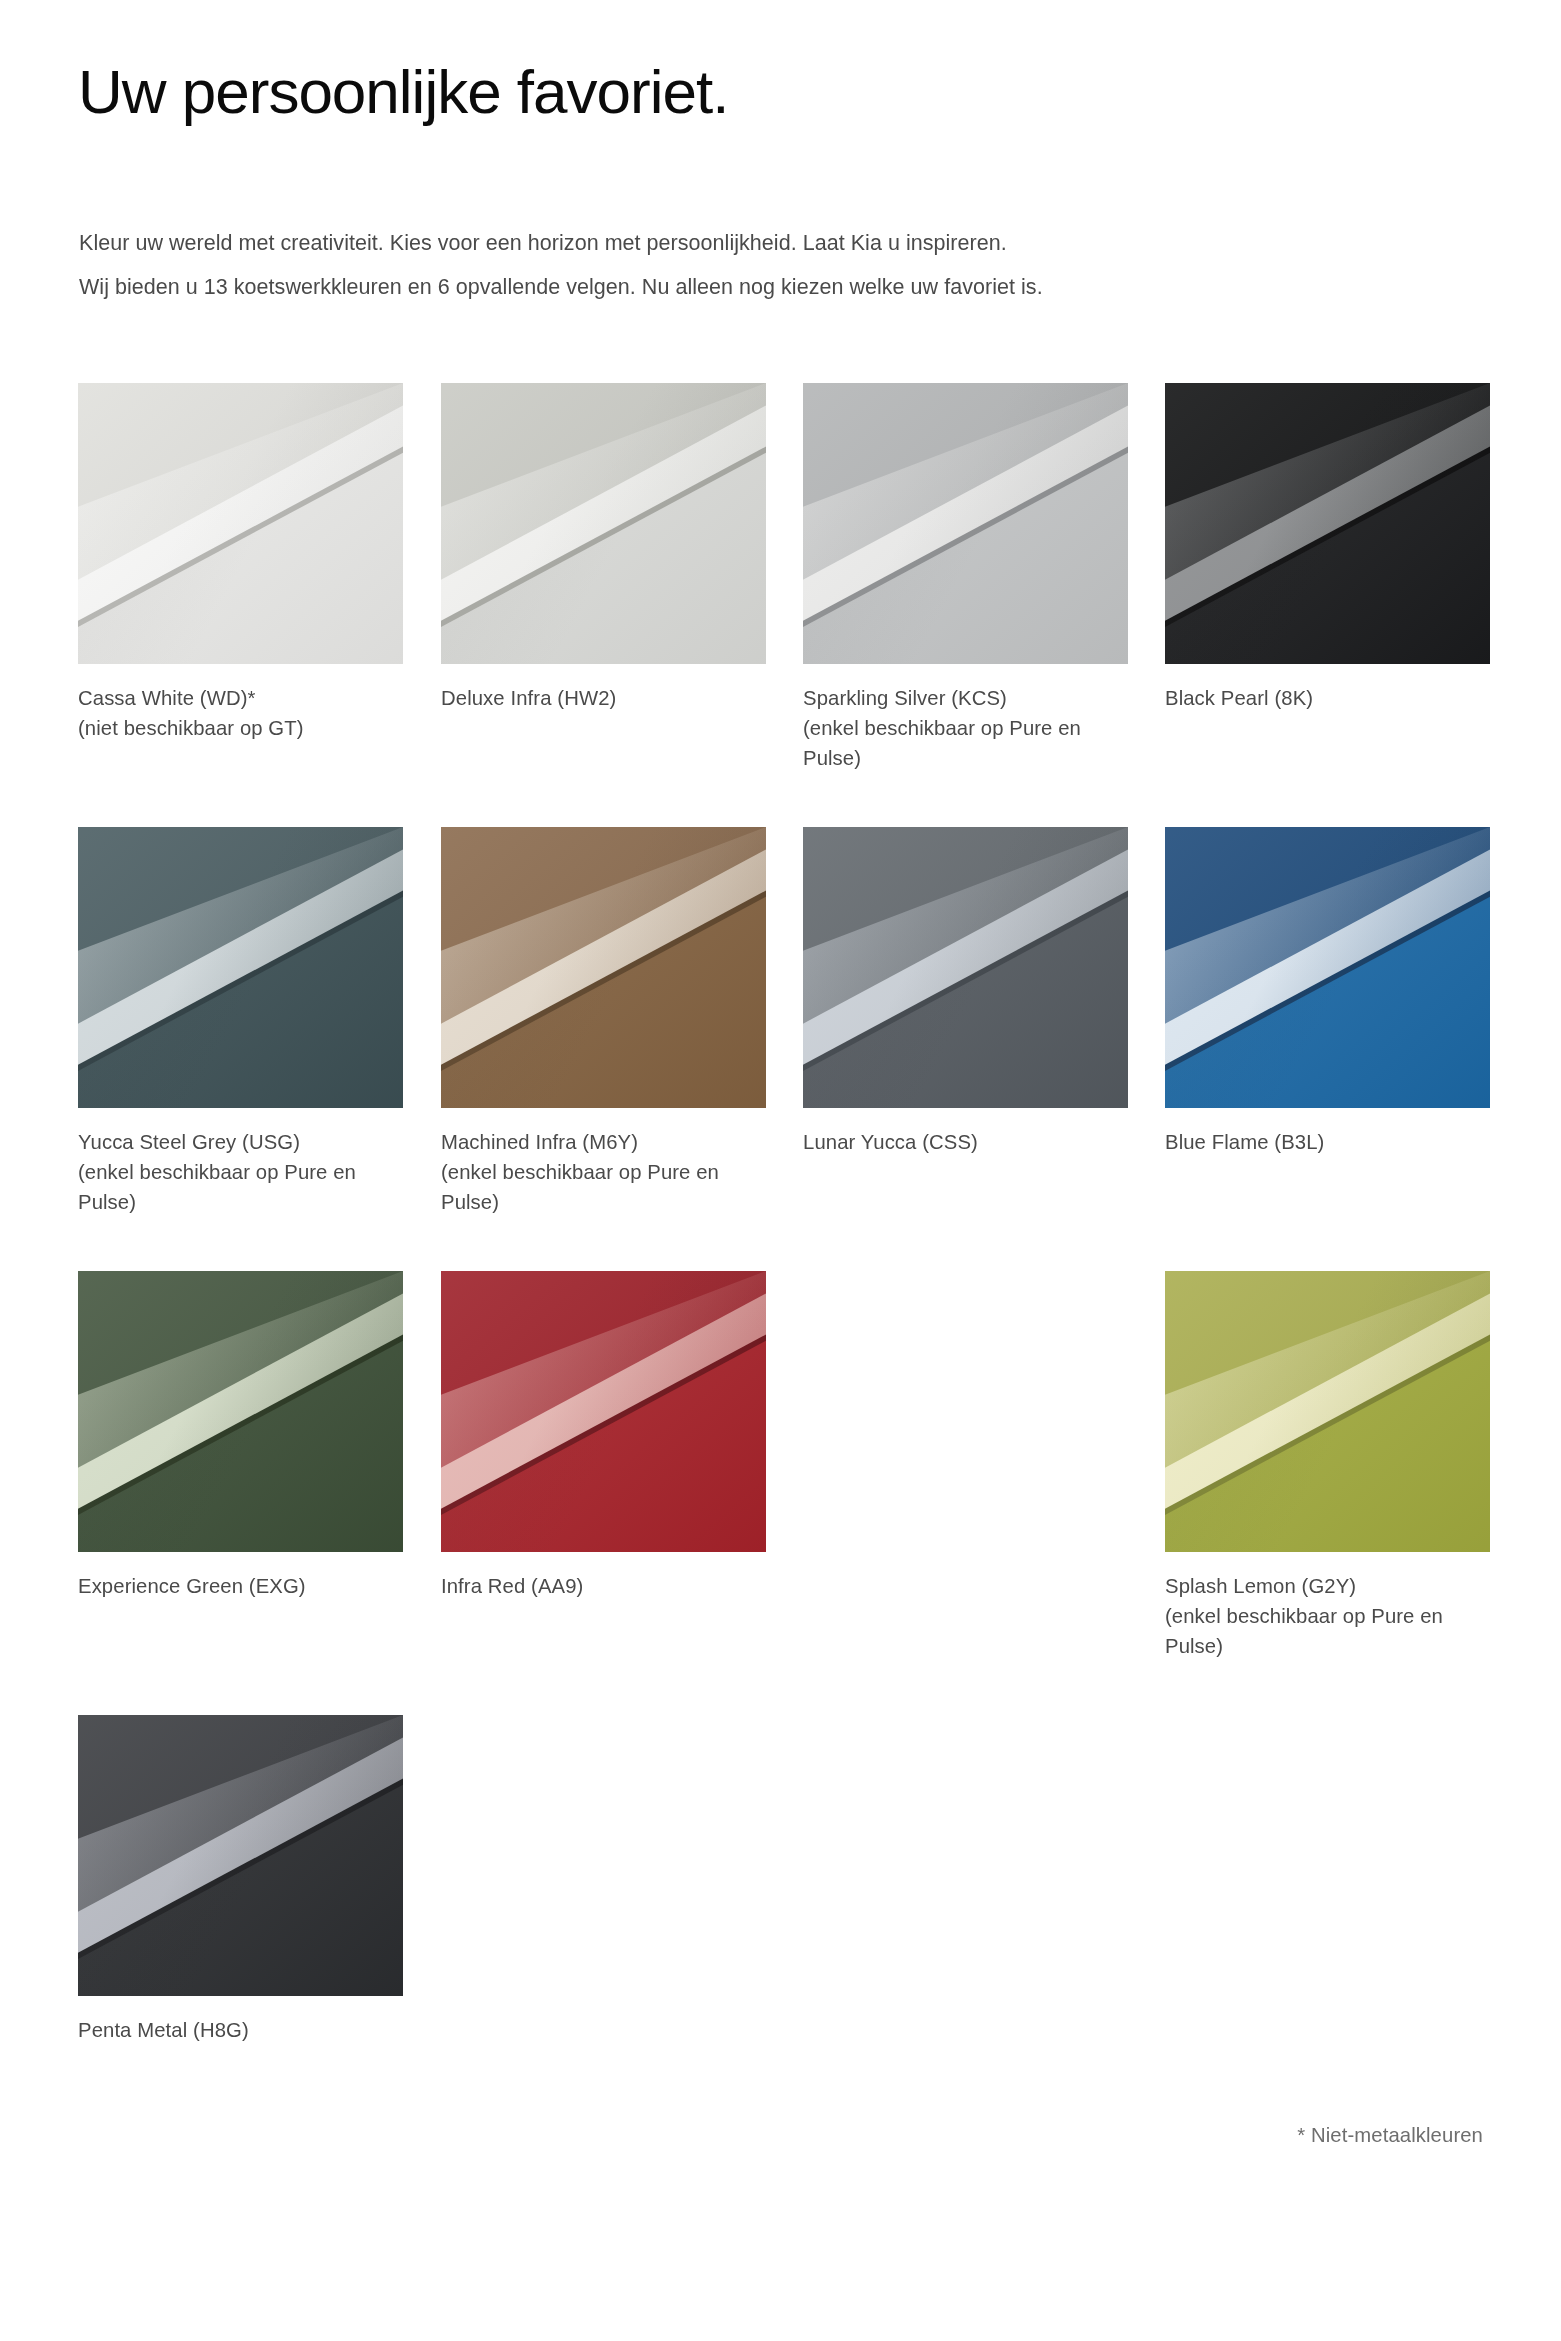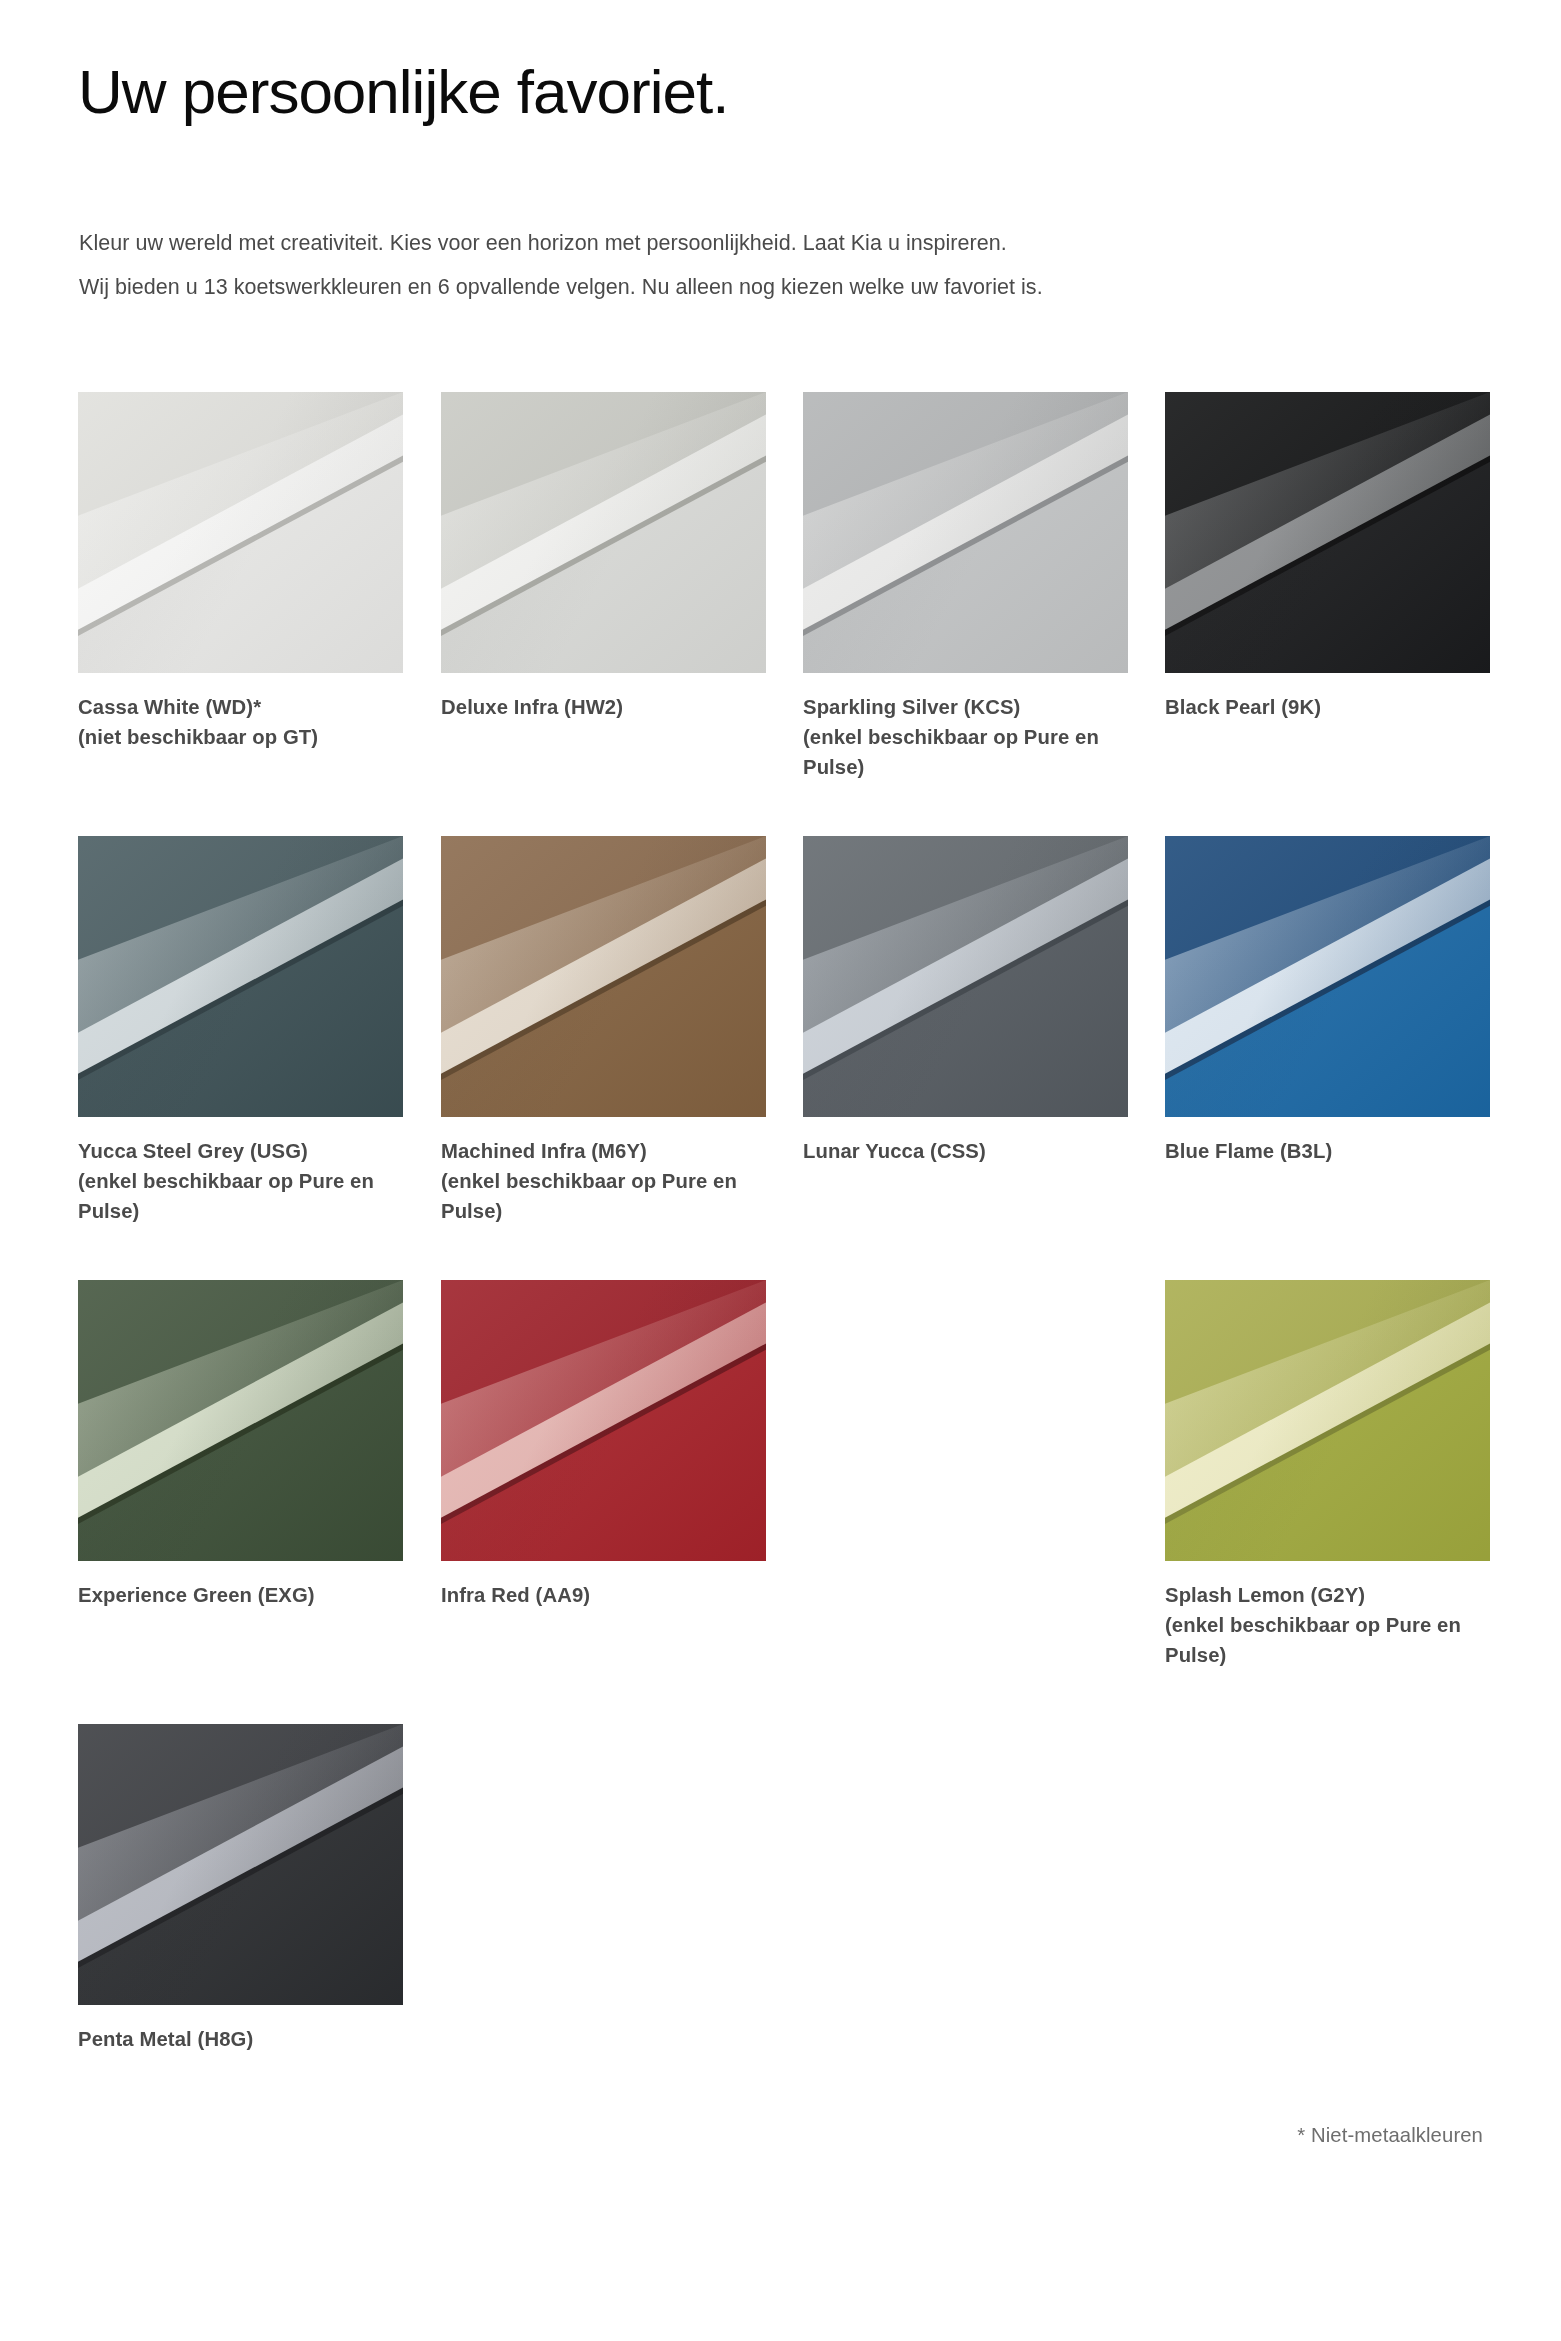--- a/index.html
+++ b/index.html
@@ -55,23 +55,22 @@
 
   .row {
     position: relative;
     width: 100%;
     height: 444px;
   }
   .row.last { height: 325px; }
 
   .cell {
     position: absolute;
-    top: 9px;
+    top: 0;
     width: 325px;
-    font-weight: bold;
   }
   .cell.c0 { left: 0px; }
   .cell.c1 { left: 363px; }
   .cell.c2 { left: 725px; }
   .cell.c3 { left: 1087px; }
 
   
   .panel {
     position: relative;
     width: 325px;
@@ -195,21 +194,21 @@
         <div class="cell c3">
           <div class="panel">
             <div class="base" style="background: linear-gradient(118deg, rgb(18, 19, 20) 0%, rgb(18, 19, 20) 45%, rgb(16, 17, 18) 100%);"></div>
             <div class="soft" style="background: linear-gradient(118deg, rgb(143, 145, 147) 0%, rgb(18, 19, 20) 85%);"></div>
             <div class="hl" style="background: linear-gradient(118deg, rgb(143, 145, 147) 0%, rgb(143, 145, 147) 38%, rgb(74, 76, 77) 100%);"></div>
             <div class="lower" style="background: linear-gradient(118deg, rgb(25, 26, 28) 0%, rgb(27, 28, 30) 55%, rgb(27, 28, 30) 100%);"></div>
             <div class="crease" style="background: rgb(10, 10, 11);"></div>
             <div class="vig"></div>
           </div>
           <div class="label">
-            <span class="name">Black Pearl (9K)</span>
+            <span class="name">Black Pearl (8K)</span>
           </div>
         </div>
       </div>
       <div class="row">
         <div class="cell c0">
           <div class="panel">
             <div class="base" style="background: linear-gradient(118deg, rgb(74, 93, 98) 0%, rgb(74, 93, 98) 45%, rgb(67, 84, 88) 100%);"></div>
             <div class="soft" style="background: linear-gradient(118deg, rgb(213, 221, 224) 0%, rgb(74, 93, 98) 85%);"></div>
             <div class="hl" style="background: linear-gradient(118deg, rgb(213, 221, 224) 0%, rgb(213, 221, 224) 38%, rgb(137, 151, 155) 100%);"></div>
             <div class="lower" style="background: linear-gradient(118deg, rgb(57, 76, 81) 0%, rgb(61, 81, 86) 55%, rgb(61, 81, 86) 100%);"></div>

